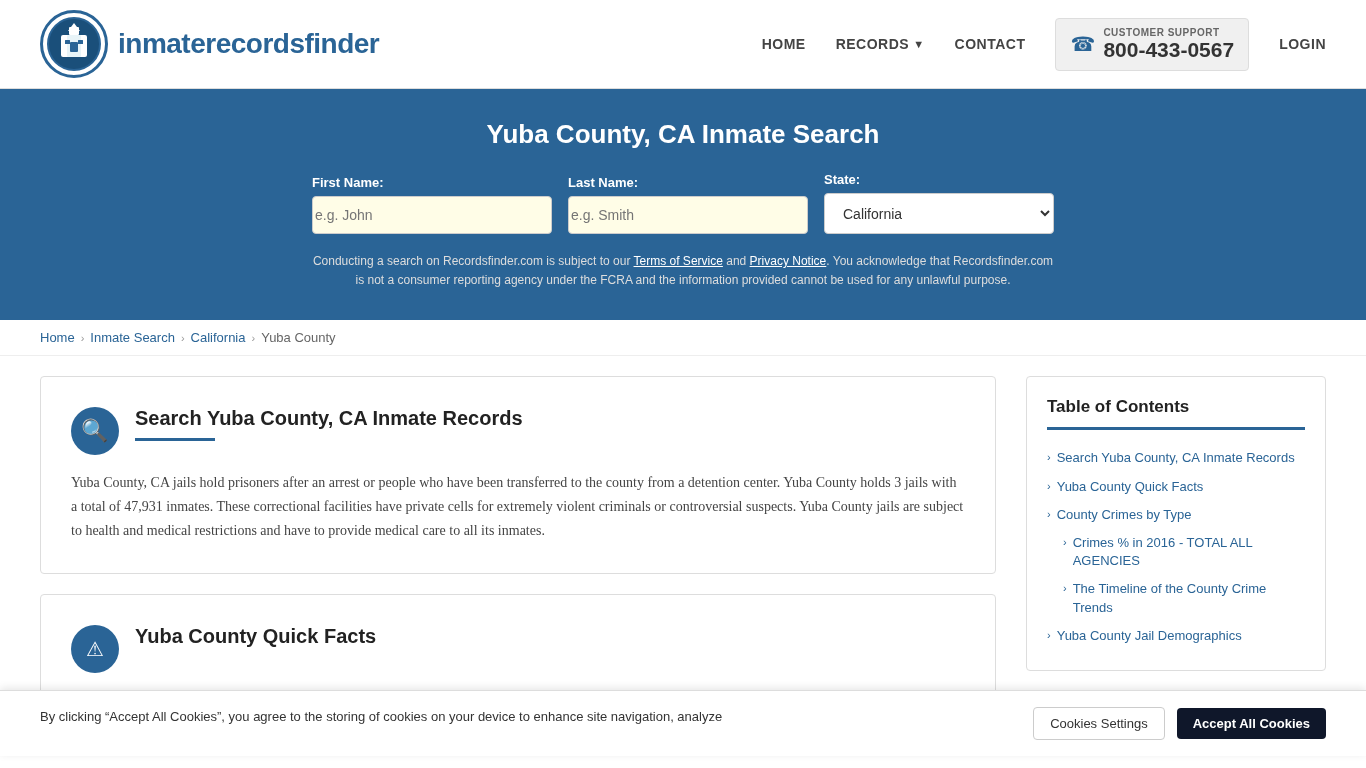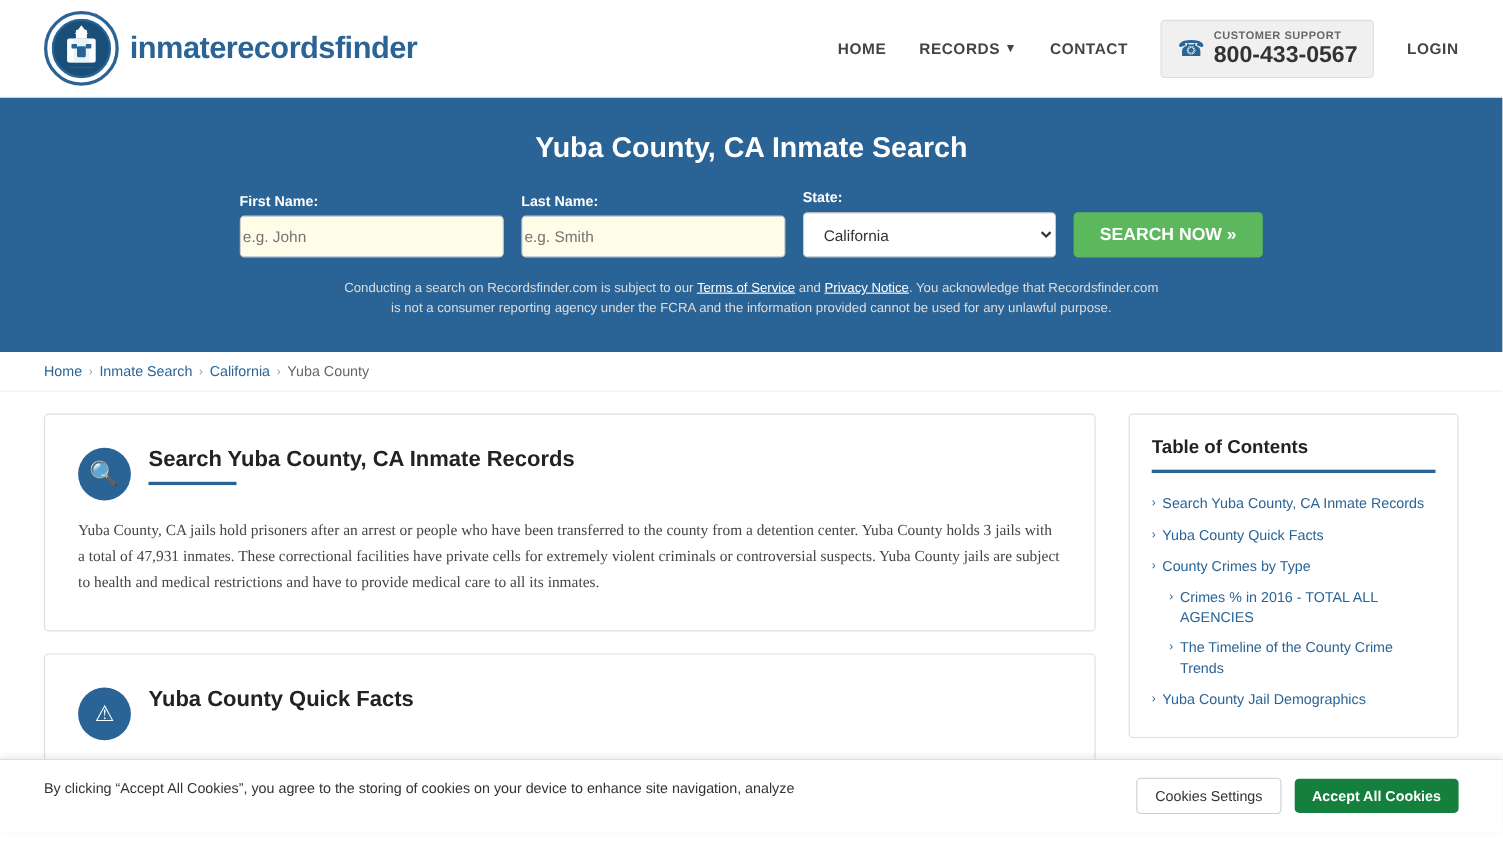--- a/index.html
+++ b/index.html
@@ -362,21 +362,21 @@
     .cookie-settings-btn {
       background: #fff;
       border: 1px solid #ccc;
       border-radius: 4px;
       padding: 8px 16px;
       font-size: 13px;
       cursor: pointer;
       color: #333;
     }
     .cookie-accept-btn {
-      background: #15803d;
+      background: #0f172a;
       border: none;
       border-radius: 4px;
       padding: 8px 16px;
       font-size: 13px;
       cursor: pointer;
       color: #fff;
       font-weight: 600;
     }
   </style>
 </head>
@@ -428,21 +428,20 @@
       <input class="form-input" type="text" placeholder="e.g. John" style="">
     </div>
     <div class="form-group">
       <label class="form-label">Last Name:</label>
       <input class="form-input" type="text" placeholder="e.g. Smith" style="">
     </div>
     <div class="form-group">
       <label class="form-label">State:</label>
       <select class="form-select" id="state-select"><option value="Alabama">Alabama</option><option value="Alaska">Alaska</option><option value="Arizona">Arizona</option><option value="Arkansas">Arkansas</option><option value="California" selected="">California</option><option value="Colorado">Colorado</option><option value="Connecticut">Connecticut</option><option value="Delaware">Delaware</option><option value="Florida">Florida</option><option value="Georgia">Georgia</option><option value="Hawaii">Hawaii</option><option value="Idaho">Idaho</option><option value="Illinois">Illinois</option><option value="Indiana">Indiana</option><option value="Iowa">Iowa</option><option value="Kansas">Kansas</option><option value="Kentucky">Kentucky</option><option value="Louisiana">Louisiana</option><option value="Maine">Maine</option><option value="Maryland">Maryland</option><option value="Massachusetts">Massachusetts</option><option value="Michigan">Michigan</option><option value="Minnesota">Minnesota</option><option value="Mississippi">Mississippi</option><option value="Missouri">Missouri</option><option value="Montana">Montana</option><option value="Nebraska">Nebraska</option><option value="Nevada">Nevada</option><option value="New Hampshire">New Hampshire</option><option value="New Jersey">New Jersey</option><option value="New Mexico">New Mexico</option><option value="New York">New York</option><option value="North Carolina">North Carolina</option><option value="North Dakota">North Dakota</option><option value="Ohio">Ohio</option><option value="Oklahoma">Oklahoma</option><option value="Oregon">Oregon</option><option value="Pennsylvania">Pennsylvania</option><option value="Rhode Island">Rhode Island</option><option value="South Carolina">South Carolina</option><option value="South Dakota">South Dakota</option><option value="Tennessee">Tennessee</option><option value="Texas">Texas</option><option value="Utah">Utah</option><option value="Vermont">Vermont</option><option value="Virginia">Virginia</option><option value="Washington">Washington</option><option value="West Virginia">West Virginia</option><option value="Wisconsin">Wisconsin</option><option value="Wyoming">Wyoming</option></select>
     </div>
-    <button class="search-btn">SEARCH NOW »</button>
   </div>
   <p class="hero-disclaimer">
     Conducting a search on Recordsfinder.com is subject to our <a href="#">Terms of Service</a> and <a href="#">Privacy Notice</a>. You acknowledge that Recordsfinder.com is not a consumer reporting agency under the FCRA and the information provided cannot be used for any unlawful purpose.
   </p>
 </section>
 
 <nav class="breadcrumb">
   <a href="#">Home</a>
   <span class="breadcrumb-sep">›</span>
   <a href="#">Inmate Search</a>

